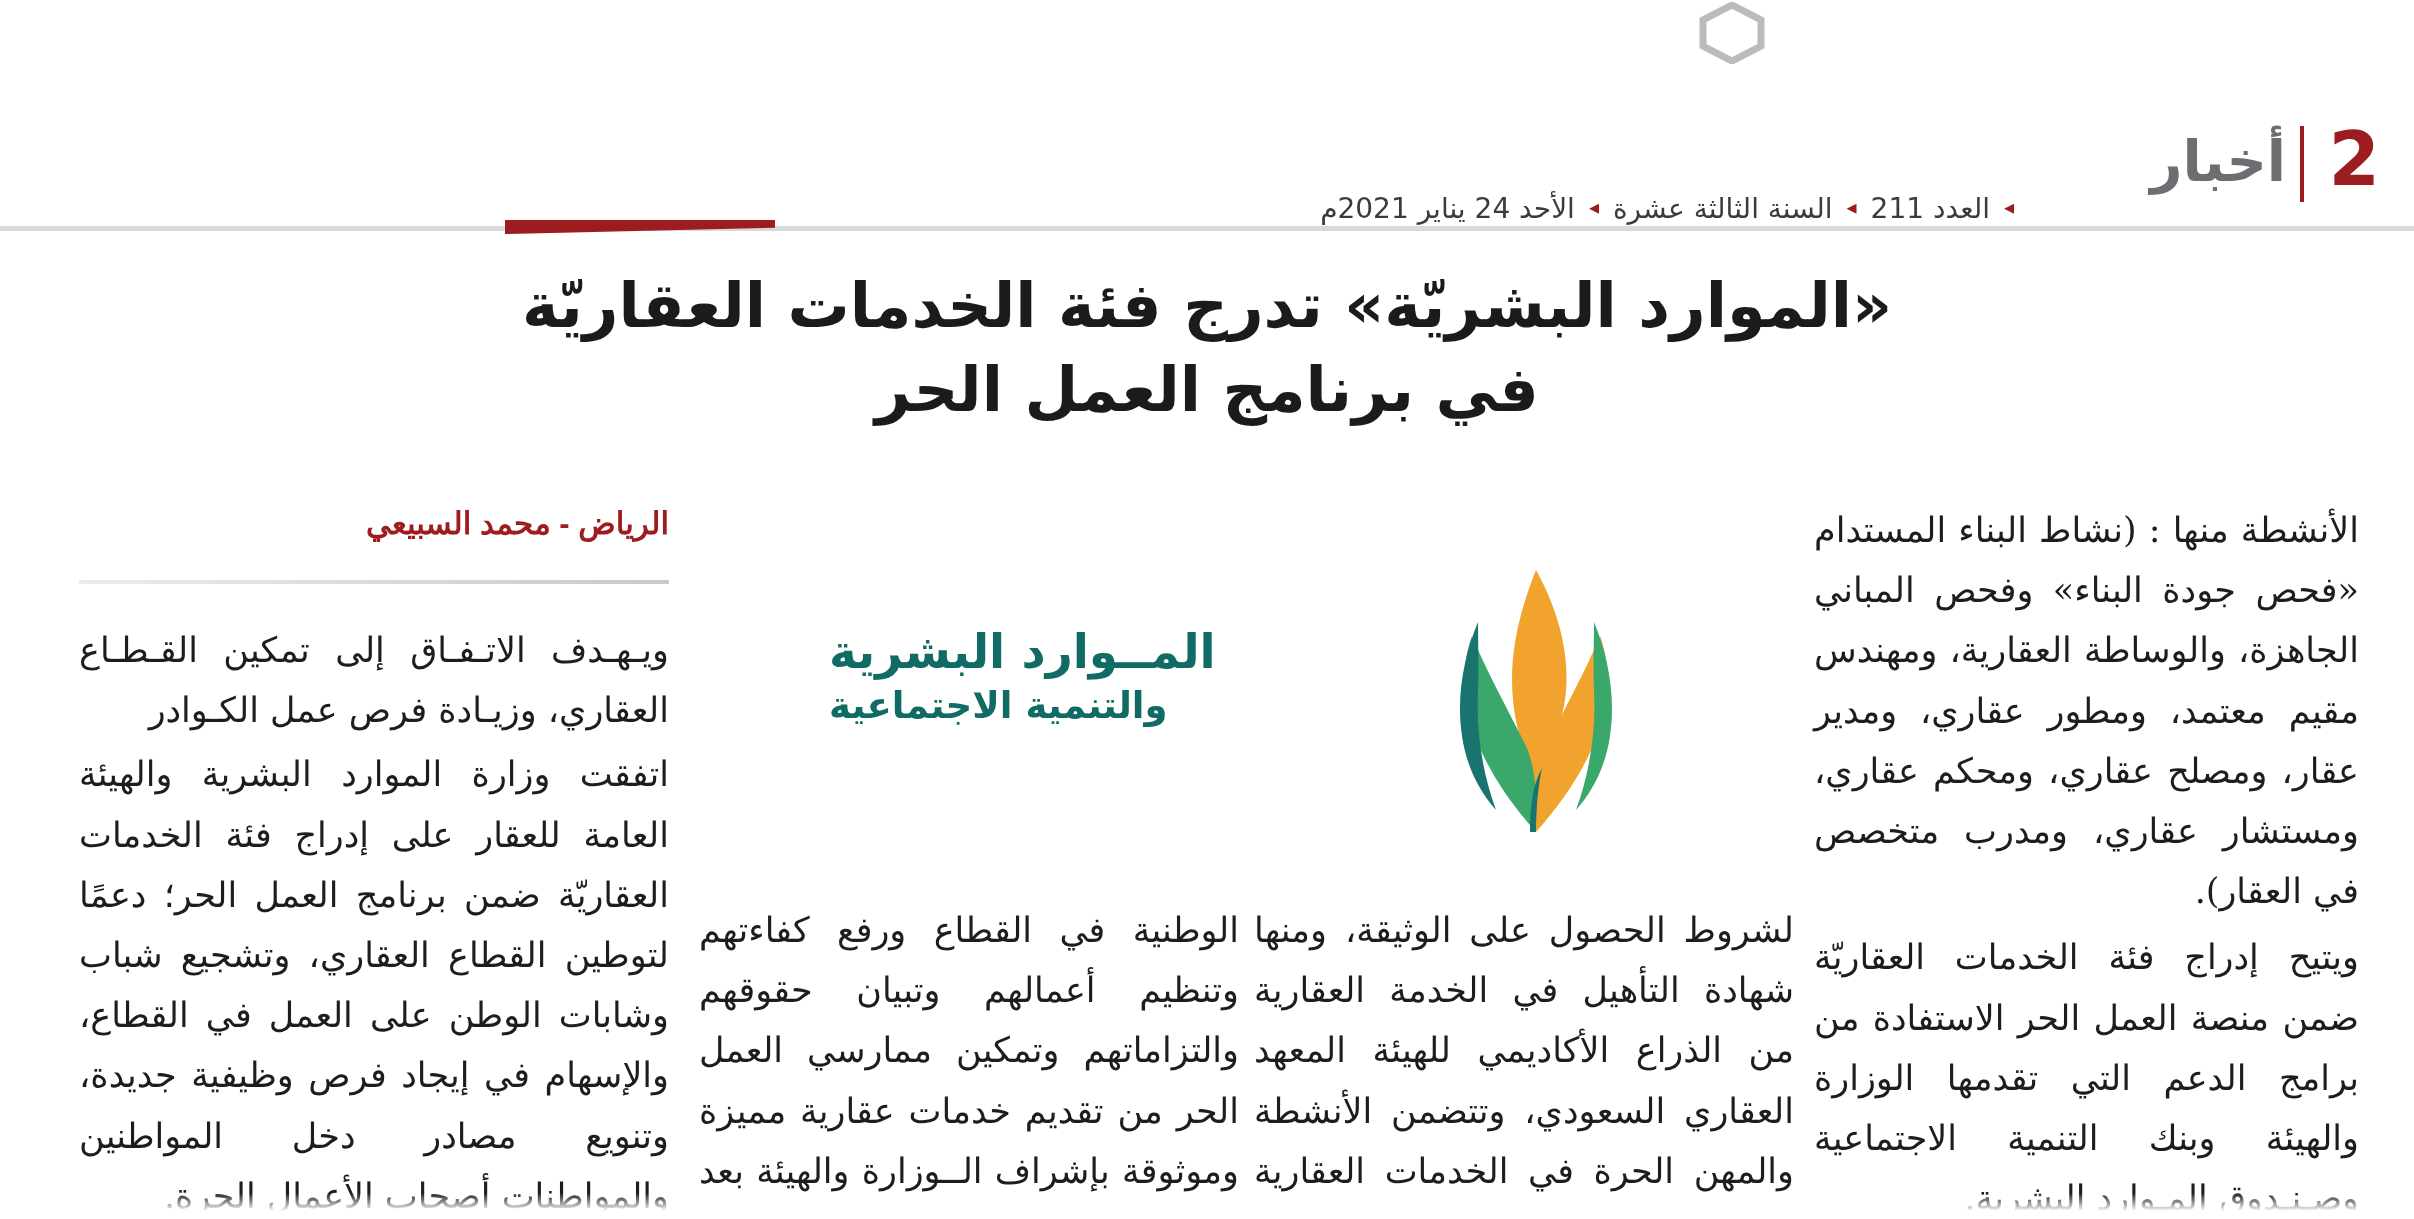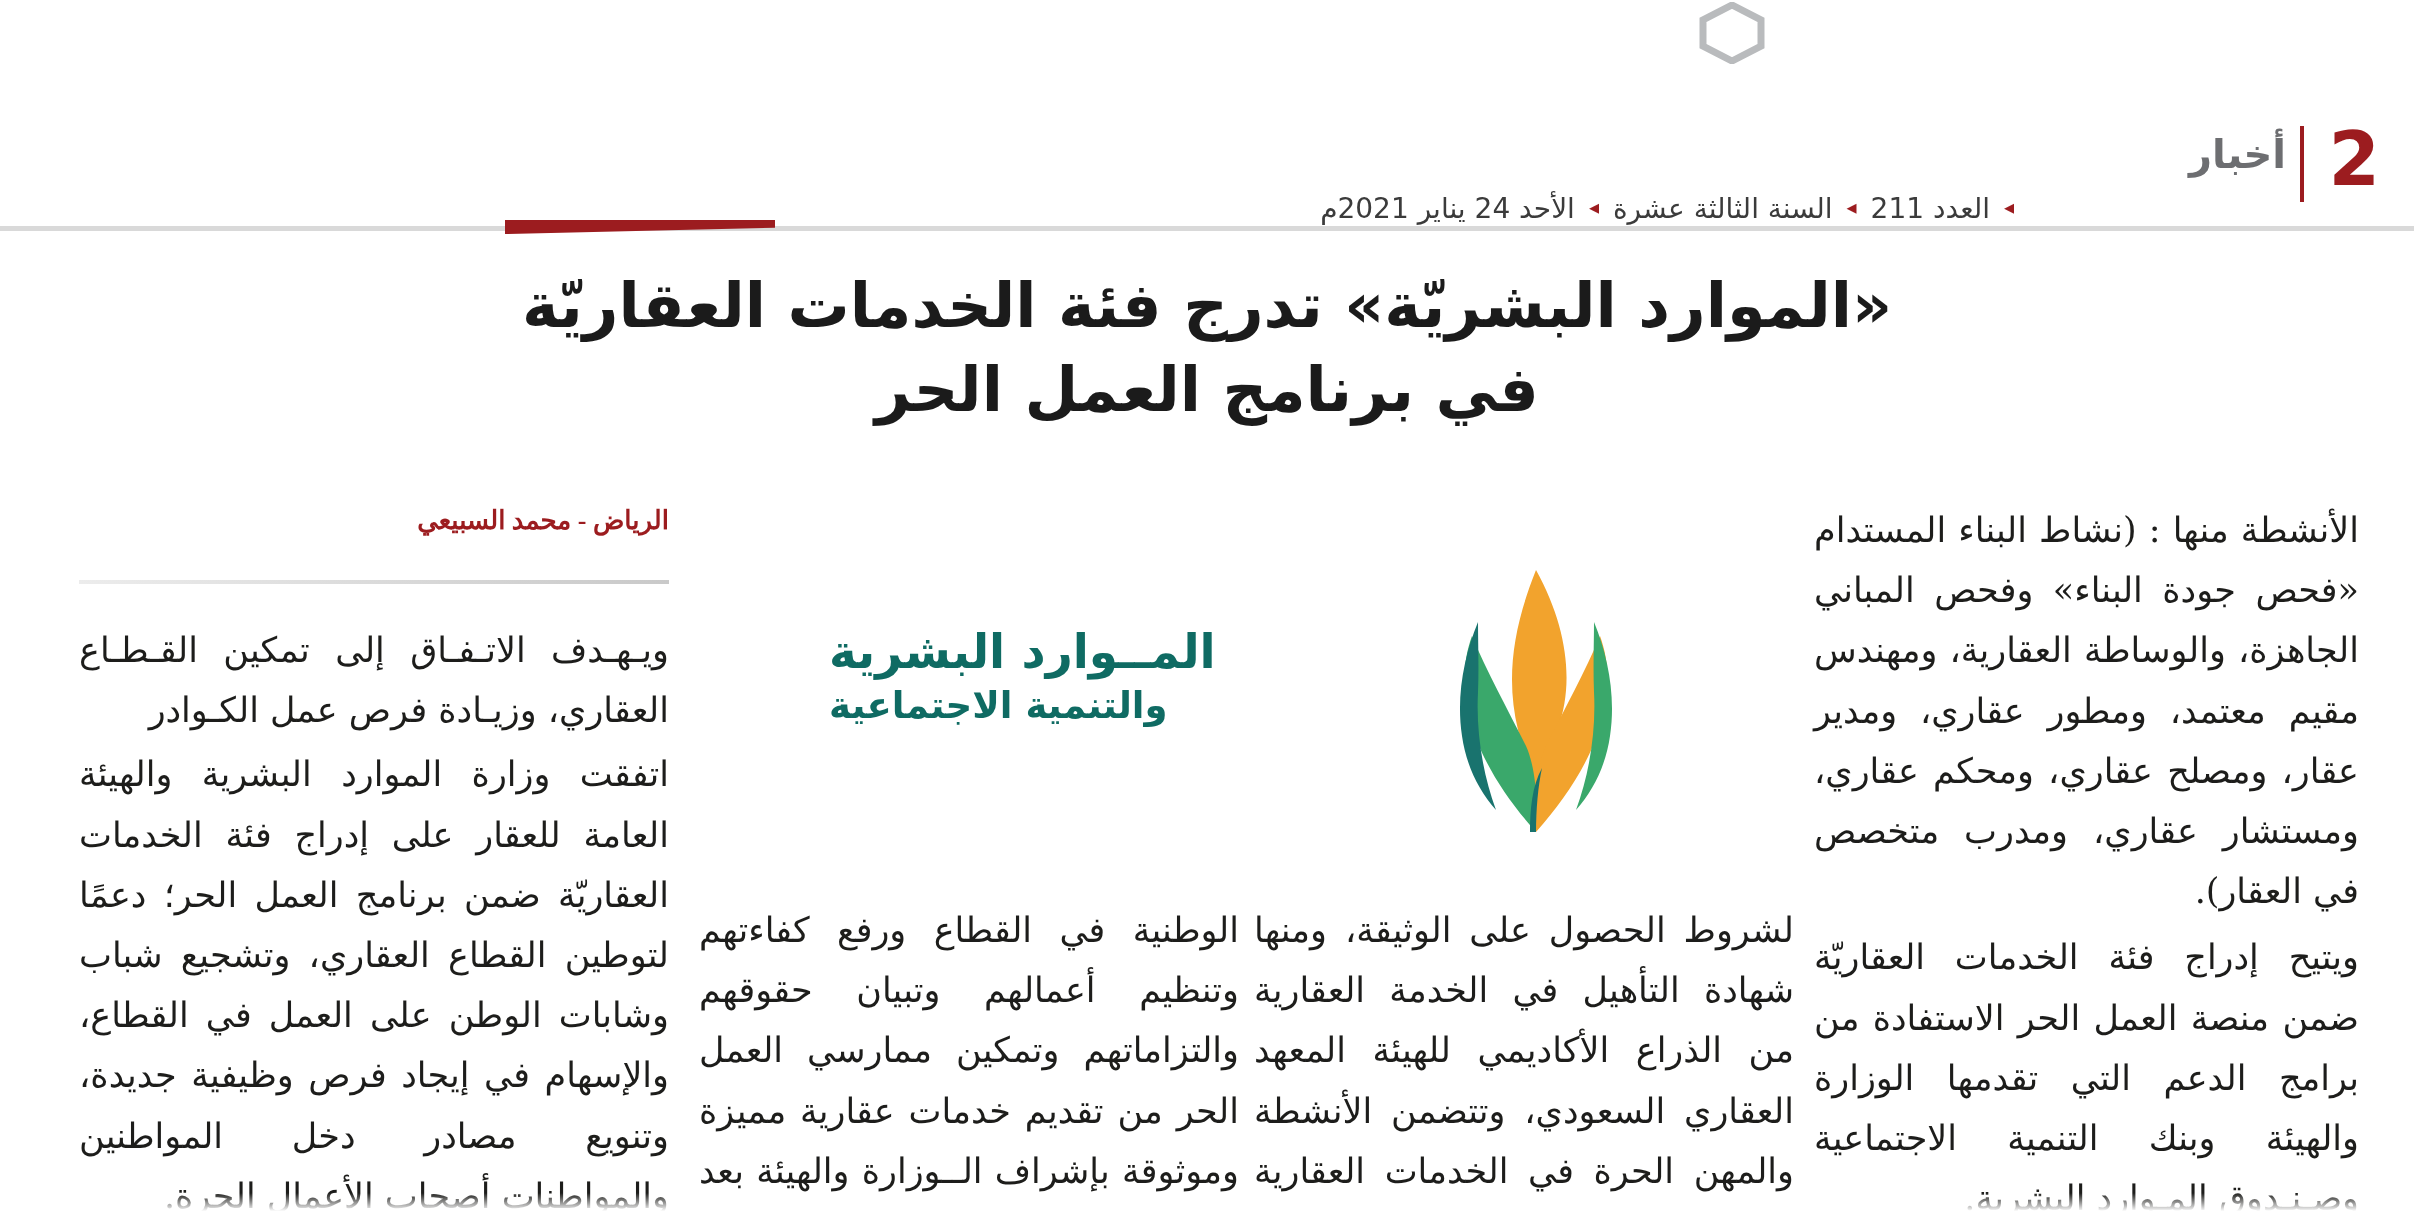--- a/index.html
+++ b/index.html
@@ -48,21 +48,21 @@
     top: 66px;
     right: 110px;
     width: 4px;
     height: 76px;
     background: #9c1c1f;
   }
   .section-name {
     position: absolute;
     top: 74px;
     right: 128px;
-    font-size: 40px;
+    font-size: 56px;
     font-weight: bold;
     color: #6d6e71;
     line-height: 1;
     font-family: "DejaVu Sans", sans-serif;
   }
 
   .issue-line {
     position: absolute;
     top: 132px;
     right: 400px;
@@ -117,24 +117,24 @@
   }
   .headline .l2 { display: block; }
 
   
   .byline {
     position: absolute;
     top: 505px;
     right: 1745px;
     width: 590px;
     text-align: right;
-    font-size: 26px;
+    font-size: 31px;
     font-weight: bold;
     color: #9c1c1f;
-    font-family: Liberation Serif, serif;
+    font-family: Liberation Sans, sans-serif;
   }
   .byline-rule {
     position: absolute;
     top: 580px;
     right: 1745px;
     width: 590px;
     height: 4px;
     background: linear-gradient(to left, #c9c9c9, #ececec);
   }
 

